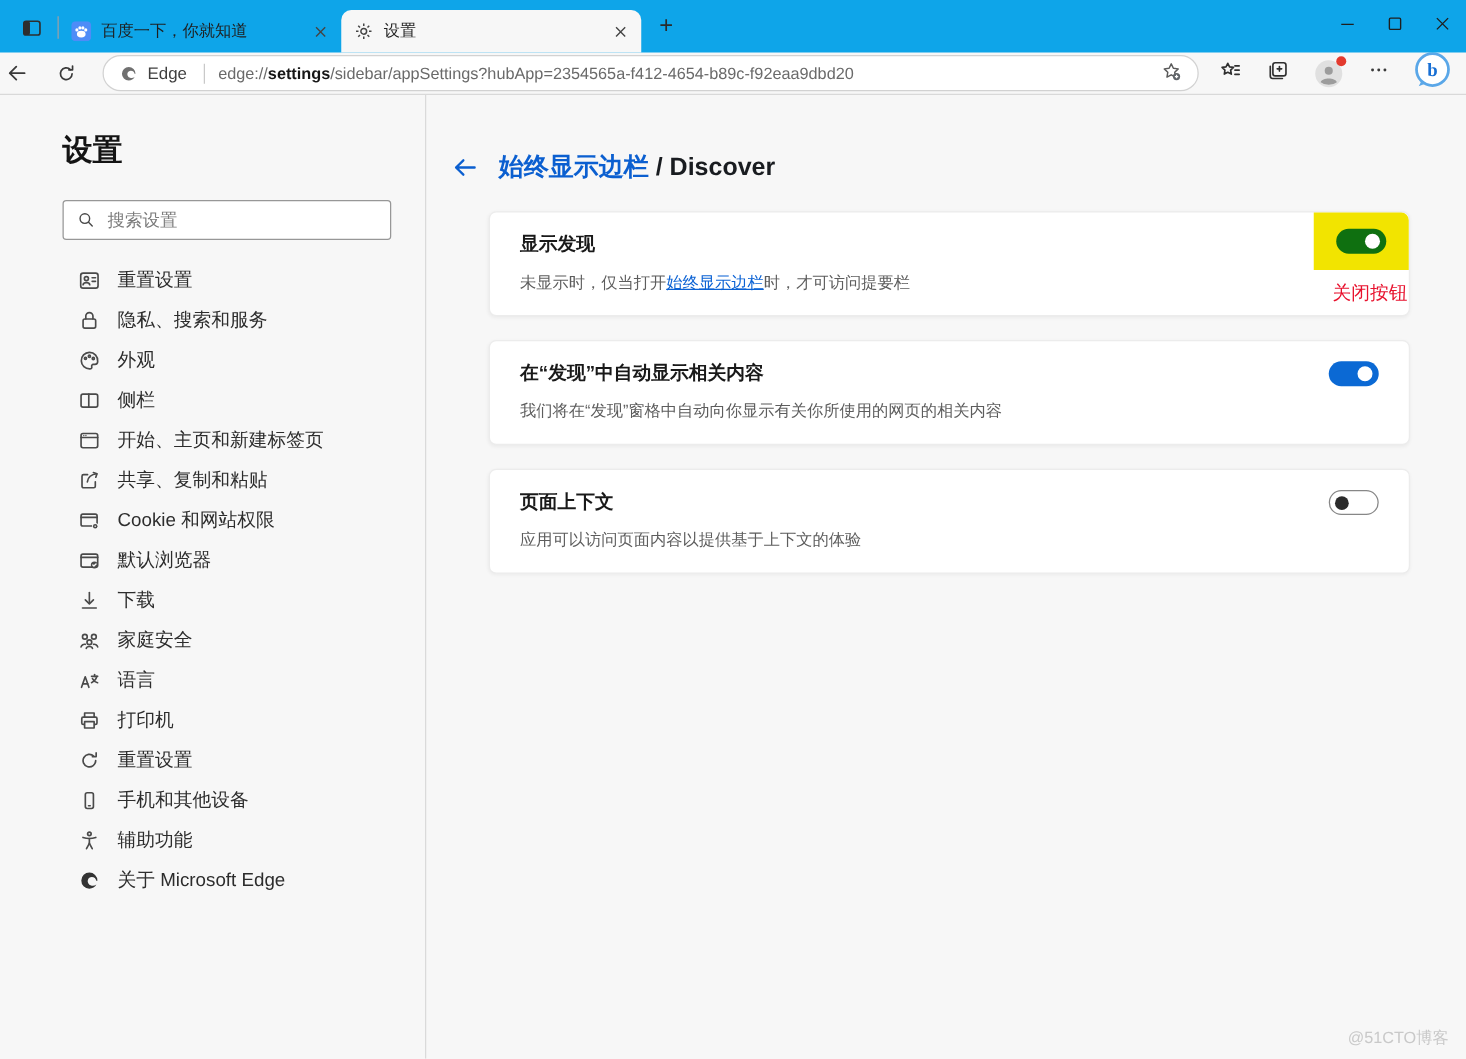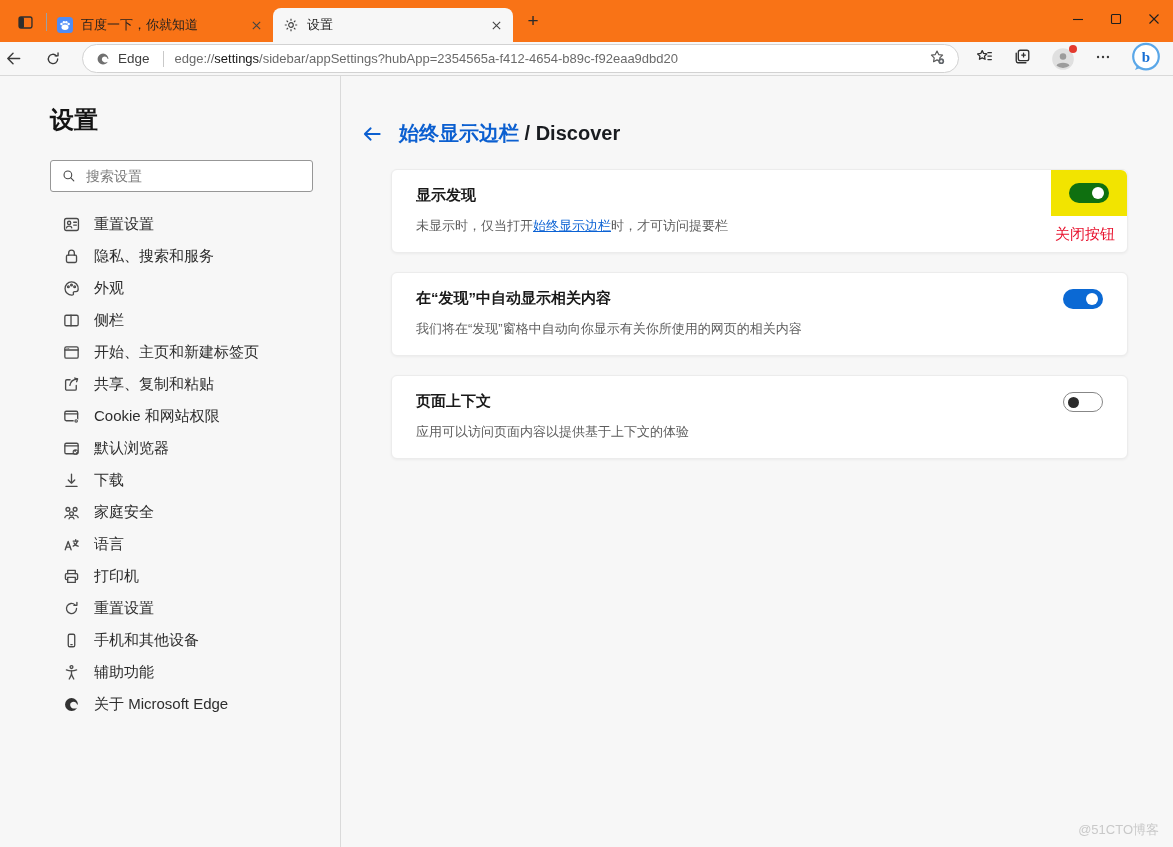--- a/index.html
+++ b/index.html
@@ -1,40 +1,40 @@
 <!DOCTYPE html>
 <html><head>
 <meta charset="utf-8">
 <style>
   * { margin:0; padding:0; box-sizing:border-box; }
   html,body { width:1173px; height:847px; overflow:hidden;
     font-family:"Liberation Sans", sans-serif; background:#f7f7f7; }
 
   
-  .titlebar { height:42px; background:#f97316; display:flex; align-items:flex-end; position:relative; }
+  .titlebar { height:42px; background:#0ea5e9; display:flex; align-items:flex-end; position:relative; }
   .tab-actions { width:34px; height:30px; margin:0 4px 5px 8px; display:flex; align-items:center; justify-content:center; border-radius:4px; }
   .strip-divider { width:1px; height:18px; background:#9aa0a6; margin-bottom:11px; }
   .tab { height:34px; display:flex; align-items:center; padding:0 8px 0 10px; font-size:13px; color:#1f1f1f; }
   .tab.inactive { width:226px; }
   .tab.active { width:240px; background:#f7f7f7; border-radius:8px 8px 0 0; }
   .tab .fav { width:16px; height:16px; margin-right:8px; flex:none; }
   .tab .t-title { flex:1; white-space:nowrap; overflow:hidden; }
   .tab .t-close { width:18px; height:18px; display:flex; align-items:center; justify-content:center; border-radius:3px; }
   .newtab { width:28px; height:28px; margin:0 0 7px 6px; display:flex; align-items:center; justify-content:center; font-size:19px; color:#2a2a2a; }
   .win-controls { position:absolute; right:0; top:0; height:38px; display:flex; }
   .win-btn { width:38px; height:38px; display:flex; align-items:center; justify-content:center; }
 
   
   .toolbar { height:34px; background:#f7f7f7; display:flex; align-items:center; border-bottom:1px solid #d9d9d9; }
   .nav-btn { width:26px; height:26px; display:flex; align-items:center; justify-content:center; margin-right:14px; }
   .addr { flex:1; height:29px; background:#fff; border:1px solid #d2d2d2; border-radius:15px; display:flex; align-items:center; padding:0 12px; margin:0 8px 0 2px; font-size:13px; }
   .addr .edge-label { color:#3f3f3f; margin:0 2px 0 7px; font-size:13.5px; }
   .addr .pipe { width:1px; height:16px; background:#c9c9c9; margin:0 11px; }
   .addr .u-dim { color:#6a6a6a; }
-  .addr .u-bold { color:#161616; font-weight:normal; }
+  .addr .u-bold { color:#161616; font-weight:bold; }
   .addr .star-add { margin-left:auto; }
   .right-icons { display:flex; align-items:center; gap:19px; padding:0 12px 0 8px; }
   .avatar-wrap { position:relative; width:24px; height:24px; }
   .avatar-dot { position:absolute; top:-2px; right:-2px; width:8px; height:8px; border-radius:50%; background:#e33a2e; }
 
   
   .app { display:flex; height:771px; }
   .sidebar { width:341px; min-width:341px; border-right:1px solid #dadada; padding-top:28px; }
   .sidebar h1 { margin-left:50px; font-size:24px; color:#141414; }
   .searchbox { margin:24px 0 16px 50px; width:263px; height:32px; background:#fff; border:1px solid #979797; border-radius:3px; display:flex; align-items:center; padding:0 10px; gap:9px; }
@@ -59,21 +59,21 @@
 
   .toggle { position:absolute; right:24px; top:16px; width:40px; height:20px; border-radius:10px; cursor:pointer; }
   .toggle.on { background:#0b69d4; }
   .toggle.on::after { content:""; position:absolute; width:12px; height:12px; border-radius:50%; background:#fff; right:5px; top:4px; }
   .toggle.green { background:#0f7010; }
   .toggle.off { background:#fff; border:1px solid #878787; }
   .toggle.off::after { content:""; position:absolute; width:11px; height:11px; border-radius:50%; background:#2b2b2b; left:4px; top:3.5px; }
 
   .highlight { position:absolute; top:0; right:0; width:76px; height:46px; background:#f2e400; border-radius:0 6px 0 0; }
   .highlight .toggle { right:18px; top:13px; }
-  .annotation { position:absolute; right:12px; top:55px; font-size:15px; color:#e8112d; }
+  .annotation { position:absolute; right:1px; top:55px; font-size:15px; color:#e8112d; }
 
   .watermark { position:fixed; right:14px; bottom:8px; font-size:13px; color:#c9c9c9; }
 </style>
 </head>
 <body>
 
 <div class="titlebar">
   <div class="tab-actions">
     <svg width="19" height="19" viewBox="0 0 20 20" fill="none" stroke="#2e2e2e" stroke-width="1.4">
       <rect x="3.2" y="4.2" width="13.6" height="11.6" rx="2"></rect>

